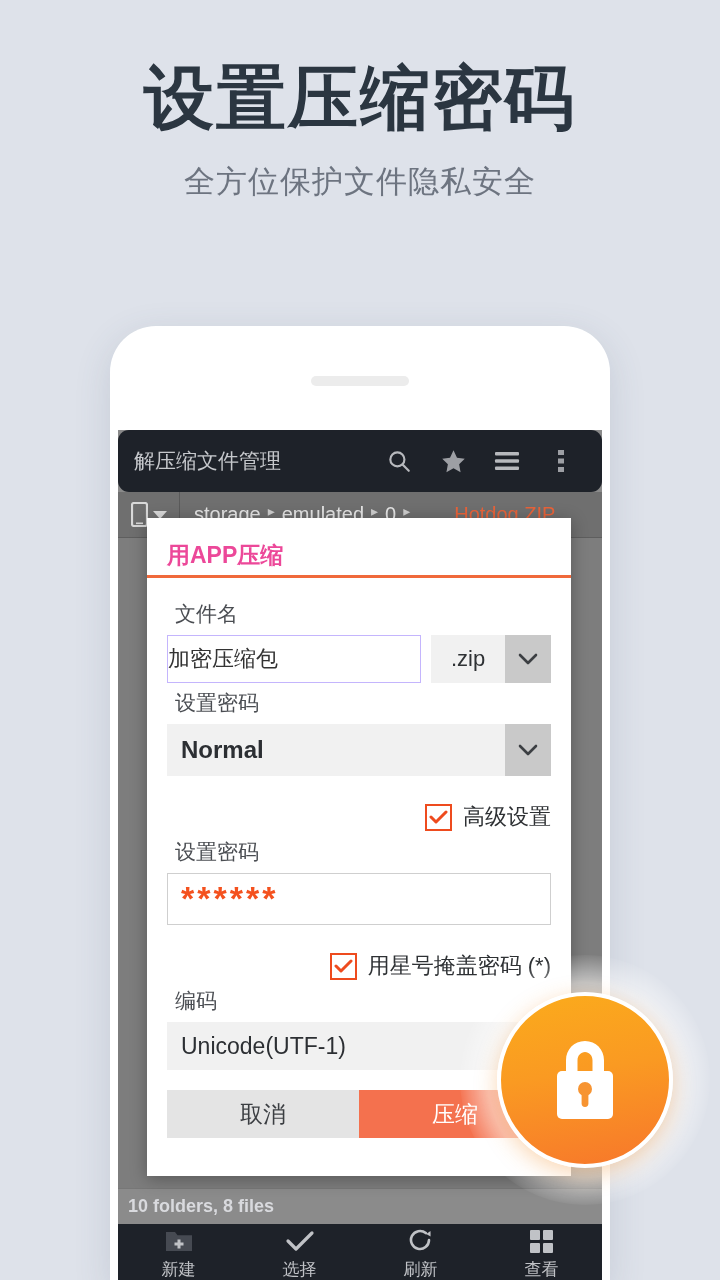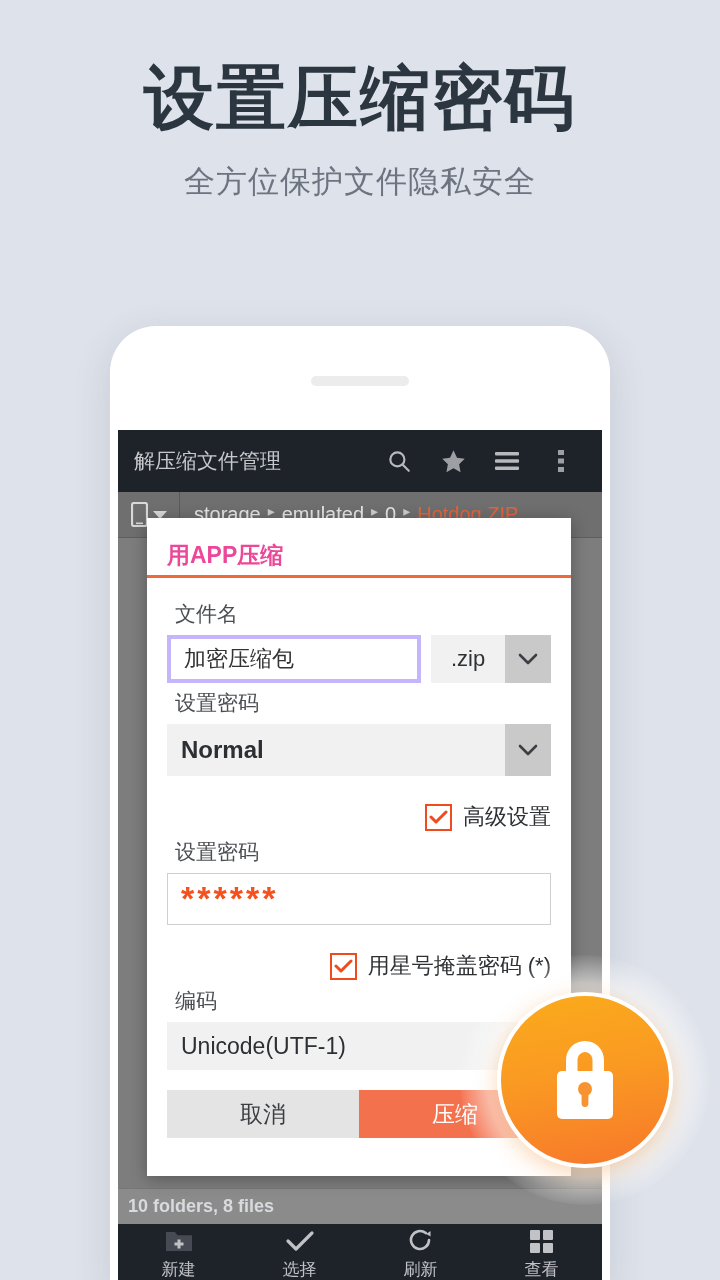--- a/index.html
+++ b/index.html
@@ -50,20 +50,21 @@
     position: absolute; left: 8px; top: 104px;
     width: 484px; height: 856px;
     background: #8a8a8a;
     overflow: hidden;
   }
   .appbar {
     height: 62px;
     background: #1e2229;
     display: flex; align-items: center;
     padding: 0 14px 0 16px;
+    border-radius: 11px;
   }
   .app-title {
     color: #c6c8cc; font-size: 21px; font-weight: 400;
     flex: 1; white-space: nowrap;
   }
   .appbar-icons { display: flex; align-items: center; gap: 0; }
   .ic { width: 54px; height: 54px; display:flex; align-items:center; justify-content:center; }
   .ic svg { display: block; }
 
   .crumbbar {
@@ -74,21 +75,21 @@
   .crumb-dev {
     width: 62px; height: 46px;
     display: flex; align-items: center; justify-content: center; gap: 5px;
     border-right: 1px solid #5a5a5a;
   }
   .crumb-path {
     padding-left: 14px; font-size: 20px; color: #e6e6e6;
     white-space: nowrap; display: flex; gap: 7px;
   }
   .crumb-path .sep { color: #cfcfcf; font-size: 14px; }
-  .crumb-path .cur { color: #e8633a; }
+  .crumb-path .cur { color: #e8633a; margin-left: 37px; }
 
   .filelist { position: absolute; left:0; right:0; top: 108px; bottom: 98px; background: #7d7d7d; }
 
   .statusbar {
     position: absolute; left: 0; right: 0; bottom: 62px;
     height: 36px; background: #8b8b8b;
     display: flex; align-items: center; padding-left: 10px;
     font-size: 18px; font-weight: 700; color: #d9dade;
     border-top: 1px solid #777;
   }
@@ -117,22 +118,22 @@
     font-size: 23px; font-weight: 700; color: #ec4899;
     padding: 22px 0 4px 20px;
     border-bottom: 3px solid #f0693b;
   }
   .dlg-body { padding: 16px 20px 0 20px; }
   .fld-label { font-size: 21px; color: #4a4d52; margin: 6px 0 7px 8px; }
 
   .row { display: flex; align-items: stretch; gap: 10px; }
   .textbox {
     flex: 1; height: 48px;
-    border: 4px solid #c4b5fd; background: #ffffff;
-    display: flex; align-items: center; padding-left: 13px;
+    border: 1px solid #c4b5fd; background: #ffffff;
+    display: flex; align-items: center; 
     font-size: 22px; color: #333;
   }
   .ext-wrap {
     width: 120px; height: 48px; display: flex; background: #f1f1f1; text-align: right;
   }
   .ext-val {
     flex: 1; display: flex; align-items: center; justify-content: center;
     font-size: 22px; color: #2f3235;
   }
   .ext-arrow, .sel-arrow {

